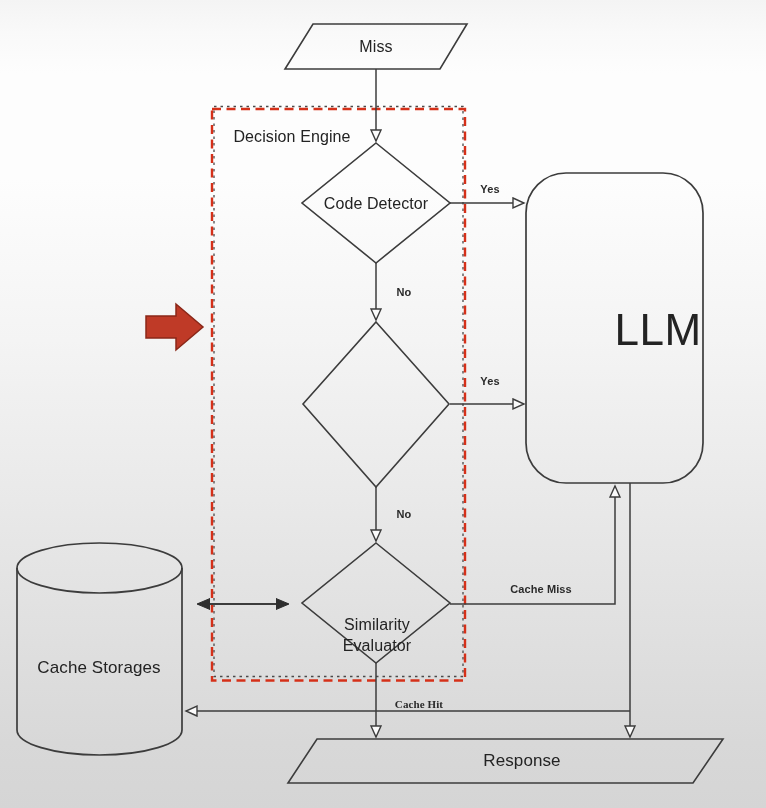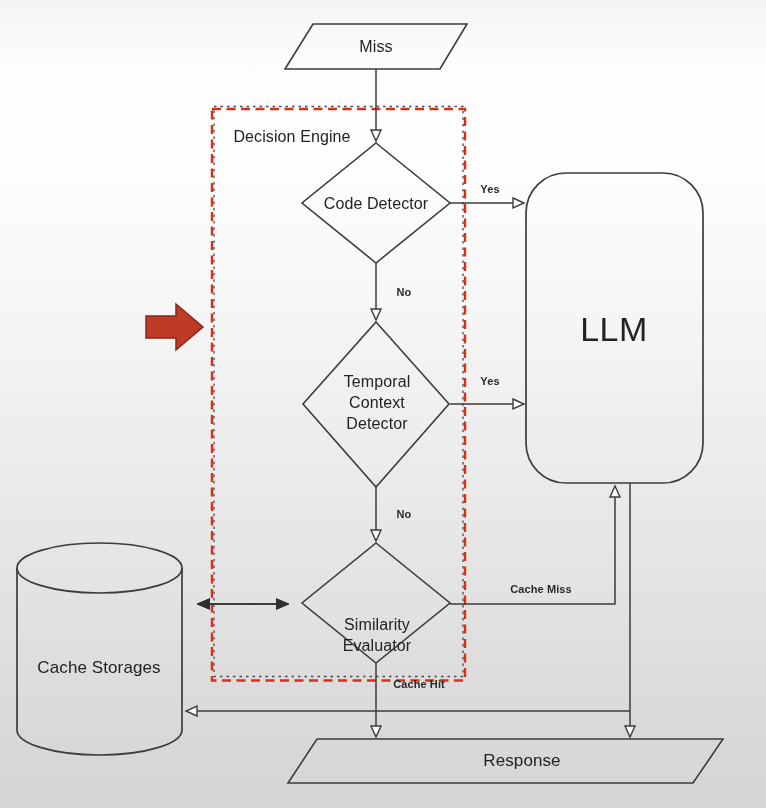--- a/index.html
+++ b/index.html
@@ -10,21 +10,21 @@
     font-family:"Liberation Sans",sans-serif;
   }
   svg.diagram{position:absolute;left:0;top:0;}
   .lbl{
     position:absolute;transform:translate(-50%,-50%);
     color:#232323;white-space:nowrap;text-align:center;
     font-size:16px;line-height:21px;letter-spacing:0.1px;
   }
   .lbl.wrap{white-space:normal;}
   .lbl.edge{font-size:11px;font-weight:600;color:#2a2a2a;}
-  .lbl.llm{font-size:34px;letter-spacing:0.5px;}
+  .lbl.llm{font-size:44px;letter-spacing:0.5px;margin-left:44px;}
   .lbl.engine{font-size:16px;}
   .lbl.storage{font-size:17px;}
   .lbl.response{font-size:17px;}
 </style>
 </head>
 <body>
 
 <div class="stage">
 
   <svg class="diagram" width="766" height="808" viewBox="0 0 766 808">
@@ -69,31 +69,30 @@
   <div class="lbl" style="left:376px;top:46px;">Miss</div>
 
   <div class="lbl engine" style="left:292px;top:136px;">Decision Engine</div>
 
   <div class="lbl" style="left:376px;top:203px;">Code Detector</div>
 
   <div class="lbl edge" style="left:490px;top:189px;">Yes</div>
 
   <div class="lbl edge" style="left:404px;top:292px;">No</div>
 
-  <div class="lbl wrap" style="left:377px;top:402px;width:100px;">Temporal Context Detector</div>
 
   <div class="lbl edge" style="left:490px;top:381px;">Yes</div>
 
   <div class="lbl edge" style="left:404px;top:514px;">No</div>
 
   <div class="lbl wrap" style="left:377px;top:603px;width:100px;margin-top:32px;">Similarity Evaluator</div>
 
   <div class="lbl edge" style="left:541px;top:589px;">Cache Miss</div>
 
-  <div class="lbl edge" style="left:419px;top:684px;">Cache Hit</div>
+  <div class="lbl edge" style="left:419px;top:704px;font-family:Liberation Serif, serif;">Cache Hit</div>
 
   <div class="lbl llm" style="left:614px;top:329px;">LLM</div>
 
   <div class="lbl storage" style="left:99px;top:667px;">Cache Storages</div>
 
   <div class="lbl response" style="left:522px;top:760px;">Response</div>
 
 </div>
 
 </body></html>

